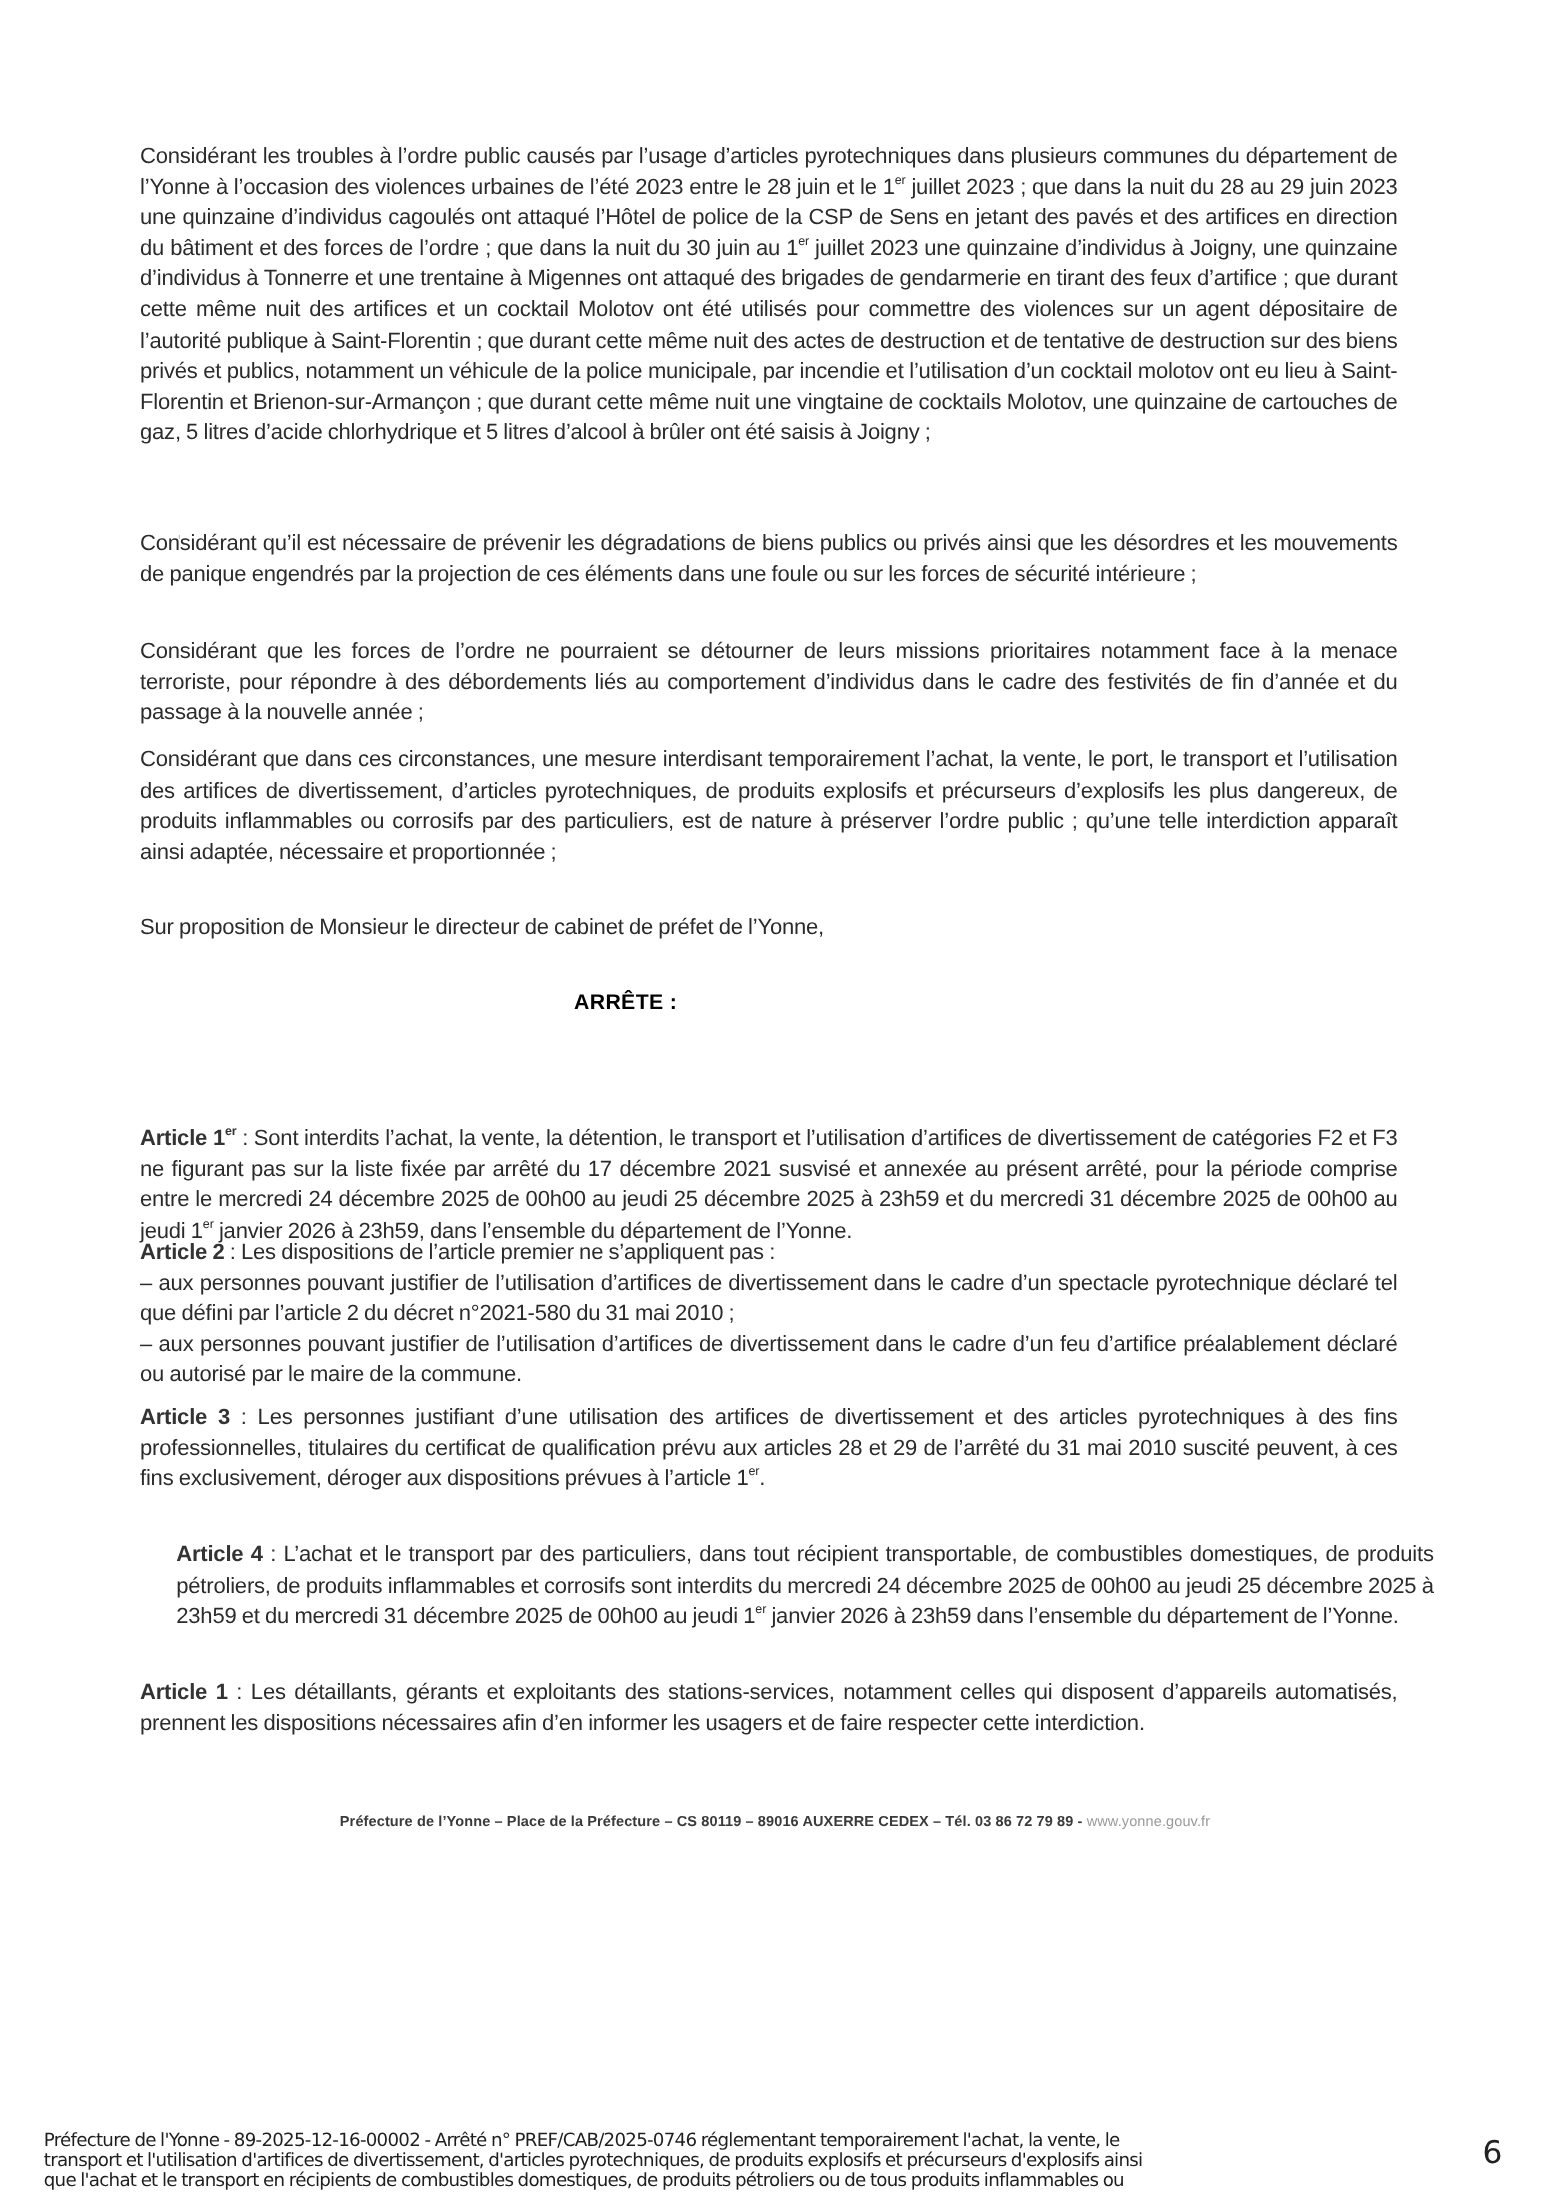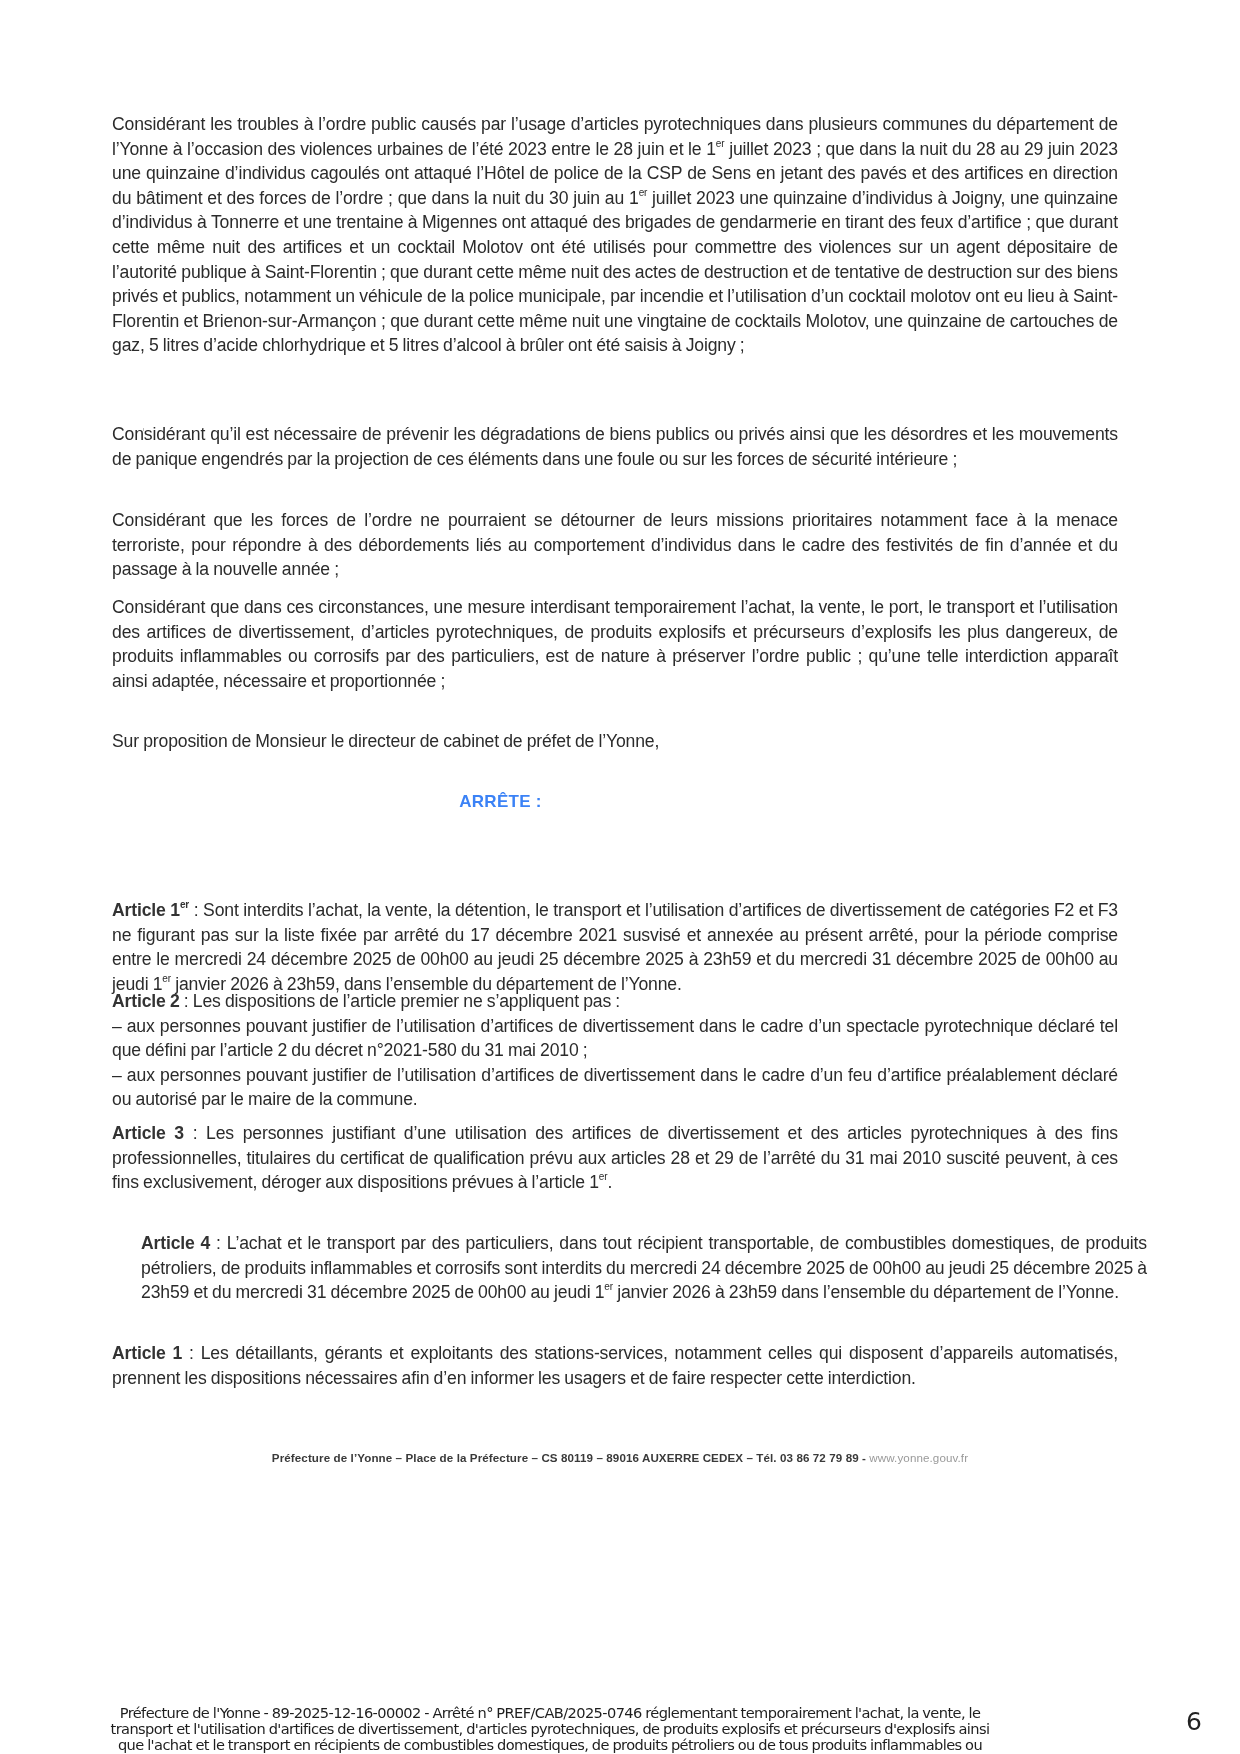--- a/index.html
+++ b/index.html
@@ -11,32 +11,32 @@
     .body-col {
       position: absolute; left: 112px; width: 1006px;
       font-size: 17.6px; line-height: 24.6px; text-align: justify;
       letter-spacing: -0.15px; word-spacing: -0.5px;
     }
     .para { margin: 0; }
     .para .lbl { font-weight: bold; color: #333; }
     sup { font-size: 10px; line-height: 0; position: relative; top: -1px; vertical-align: super; }
     .center-head {
       position: absolute; left: 0; width: 1001px; text-align: center;
-      font-weight: bold; font-size: 17px; color: #3b82f6; letter-spacing: 0.3px;
+      font-weight: bold; font-size: 17px; color: #000000; letter-spacing: 0.3px;
     }
     .pref-footer {
       position: absolute; left: 0; width: 1240px; text-align: center;
       font-size: 11.6px; font-weight: bold; color: #3a3a3a; letter-spacing: 0.1px;
     }
     .pref-footer .link { font-weight: normal; color: #9a9a9a; }
     .bottom-note {
       position: absolute; left: 35px; top: 1705px; width: 1030px;
       font-size: 14.6px; line-height: 16.2px; color: #1e1e1e;
       font-family: "DejaVu Sans", sans-serif; letter-spacing: -0.6px; word-spacing: -0.5px;
-      white-space: nowrap; overflow: hidden; height: 49px; text-align: center;
+      white-space: nowrap; overflow: hidden; height: 49px;
     }
     .page-num {
       position: absolute; left: 1186px; top: 1707px; font-size: 25px; color: #222;
       font-family: "DejaVu Sans", sans-serif;
     }
     .speck { position: absolute; width: 1px; height: 3px; background: #bbb; }
   </style>
 </head>
 <body>
 

